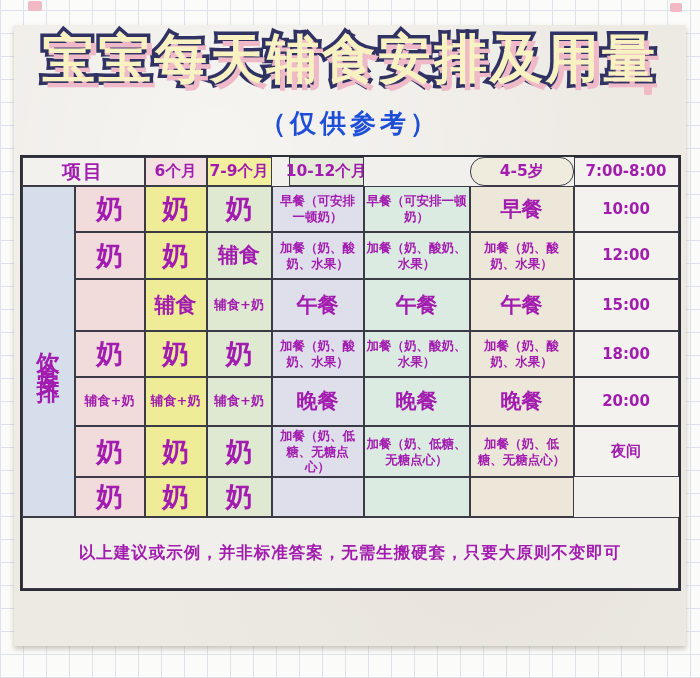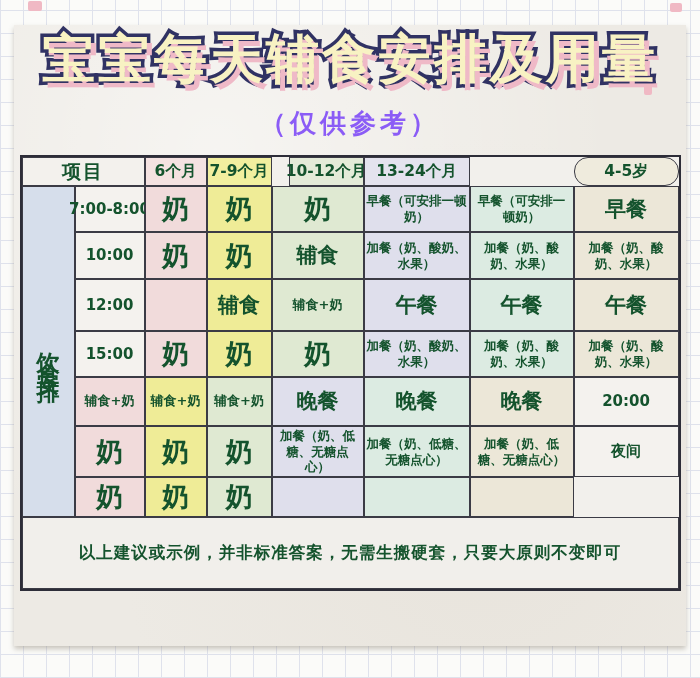--- a/index.html
+++ b/index.html
@@ -35,39 +35,39 @@
     -webkit-text-stroke:7px #303263;
     paint-order:stroke fill;
     text-shadow:5px 6px 0 #efb9c7;
     white-space:nowrap;
   }
   .subtitle {
     margin-top:10px;
     text-align:center;
     font-size:26px;
     font-weight:bold;
-    color:#8b5cf6;
+    color:#1d4ed8;
     letter-spacing:4px;
   }
 
   .sched {
     margin:14px auto 0;
     width:-moz-fit-content; width:fit-content;
     display:grid;
     grid-template-columns:53px 70px 62px 65px 92px 106px 104px 105px;
     grid-template-rows:29px 46px 47px 52px 46px 49px 51px 40px 72px;
     border:2px solid #2d2d38;
     background:#f2f0ec;
   }
   .cell {
     border:1px solid #3b3b45;
     display:flex; align-items:center; justify-content:center;
     text-align:center;
     font-weight:bold;
-    color:#14532d;
+    color:#a21caf;
     padding:1px 2px;
     line-height:1.25;
   }
   .corner { grid-column:1 / span 2; font-size:19px; letter-spacing:2px; background:#f3f1ed; }
   .group  { grid-row:2 / span 7; grid-column:1; background:#d6deeb;
             writing-mode:vertical-rl; text-orientation:upright;
             font-size:23px; letter-spacing:9px; }
   .hdr  { font-size:15.5px; white-space:nowrap; }
   .time { background:#f4f2ee; font-size:15px; white-space:nowrap; }
   .c-pink  { background:#f1dbdb; }
@@ -104,21 +104,20 @@
 <div style="position:relative; z-index:2;">
   <div class="title">宝宝每天辅食安排及用量</div>
   <div class="subtitle">（仅供参考）</div>
 
   <div class="sched">
 
     <div class="cell corner">项目</div>
     <div class="cell hdr h-pink">6个月</div>
     <div class="cell hdr h-yel">7-9个月</div>
     <div class="cell hdr h-grn">10-12个月</div>
-    <div class="cell hdr h-lav">13-24个月</div>
     <div class="cell hdr h-mint">2-3岁</div>
     <div class="cell hdr h-cream">4-5岁</div>
 
     <div class="cell group">饮食安排</div>
 
     <div class="cell time">7:00-8:00</div>
     <div class="cell c-pink xl">奶</div>
     <div class="cell c-yel xl">奶</div>
     <div class="cell c-grn xl">奶</div>
     <div class="cell c-lav sm">早餐（可安排一顿奶）</div>
@@ -142,20 +141,21 @@
     <div class="cell c-cream lg">午餐</div>
 
     <div class="cell time">15:00</div>
     <div class="cell c-pink xl">奶</div>
     <div class="cell c-yel xl">奶</div>
     <div class="cell c-grn xl">奶</div>
     <div class="cell c-lav sm">加餐（奶、酸奶、水果）</div>
     <div class="cell c-mint sm">加餐（奶、酸奶、水果）</div>
     <div class="cell c-cream sm">加餐（奶、酸奶、水果）</div>
 
+    <div class="cell time">18:00</div>
     <div class="cell c-pink md">辅食+奶</div>
     <div class="cell c-yel md">辅食+奶</div>
     <div class="cell c-grn md">辅食+奶</div>
     <div class="cell c-lav lg">晚餐</div>
     <div class="cell c-mint lg">晚餐</div>
     <div class="cell c-cream lg">晚餐</div>
 
     <div class="cell time">20:00</div>
     <div class="cell c-pink xl">奶</div>
     <div class="cell c-yel xl">奶</div>

